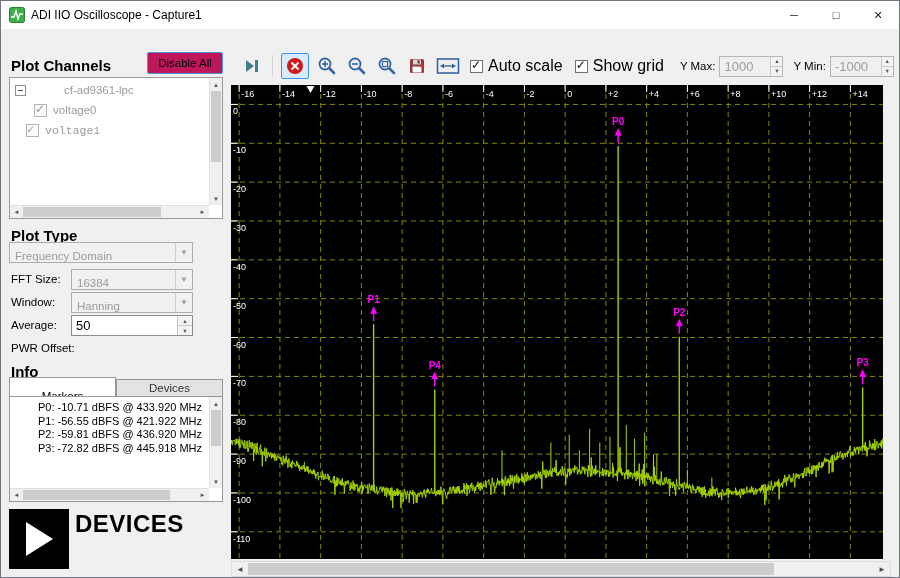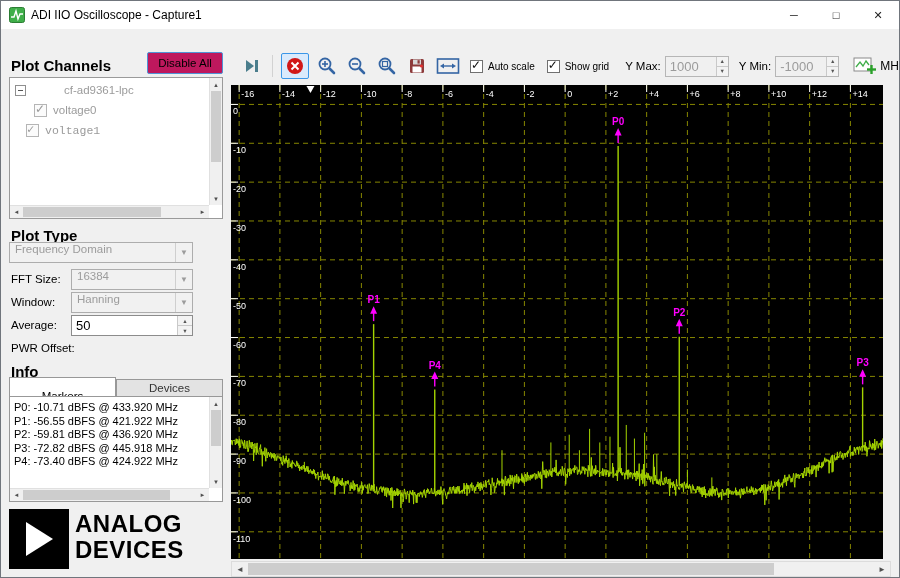--- a/index.html
+++ b/index.html
@@ -34,21 +34,21 @@
   .expander { width:11px; height:11px; border:1px solid #8f8f8f; background:#fff; margin:0 6px 0 5px;
               position:relative; flex:0 0 auto; }
   .expander::after { content:""; position:absolute; left:2px; top:4px; width:5px; height:1px; background:#555; }
   .gray-label { font-size:11.5px; color:#9b9b9b; white-space:nowrap; }
   .cb { width:13px; height:13px; background:#fff; border:1px solid #707070; position:relative; flex:0 0 auto; }
   .cb.checked::after { content:"✓"; position:absolute; left:0px; top:-2.5px; font-size:12px; color:#111; }
   .cb.disabled { border-color:#b5b5b5; background:#fbfbfb; }
   .cb.disabled.checked::after { color:#9a9a9a; }
   .field-label { position:absolute; left:10px; font-size:11.5px; color:#000; }
   .combo { position:absolute; height:21px; background:#f1f1f1; border:1px solid #adadad;
-           display:flex; align-items:flex-start; }
+           display:flex; align-items:flex-end; }
   .combo .val { flex:1; font-size:11.5px; color:#9c9c9c; padding-left:5px; white-space:nowrap; overflow:hidden; }
   .combo .arrow-box { width:17px; height:100%; border-left:1px solid #cfcfcf; display:flex;
                       align-items:center; justify-content:center; color:#9c9c9c; font-size:8px; }
   .spinbox { position:absolute; height:21px; background:#fff; border:1px solid #8c8c8c; display:flex; }
   .spin-input { flex:1; border:none; outline:none; font-size:13px; font-family:"Liberation Sans",sans-serif;
                 padding-left:4px; background:transparent; color:#000; width:50px; }
   .spinner { width:15px; border-left:1px solid #c9c9c9; display:flex; flex-direction:column; }
   .spin-btn { flex:1; background:#f3f3f3; display:flex; align-items:center; justify-content:center;
               font-size:5.5px; color:#555; }
   .spin-btn + .spin-btn { border-top:1px solid #c9c9c9; }
@@ -77,21 +77,21 @@
 
   
   .toolbar { position:absolute; left:228px; top:48px; width:672px; height:34px; background:#f0f0f0;
              display:flex; align-items:center; padding-left:8px; }
   .tb-sep { width:1px; height:22px; background:#d2d2d2; margin:0 5px; flex:0 0 auto; }
   .tb-icon { width:24px; height:24px; display:flex; align-items:center; justify-content:center;
              margin:0 3px; flex:0 0 auto; }
   .tb-stop { width:28px; height:26px; background:#d9eafc; border:1px solid #3a96e8; border-radius:2px;
              display:flex; align-items:center; justify-content:center; margin:0 3px; flex:0 0 auto; }
   .tb-cb-group { display:flex; align-items:center; margin:0 6px; flex:0 0 auto; }
-  .tb-cb-label { font-size:10px; margin-left:5px; color:#000; }
+  .tb-cb-label { font-size:16px; margin-left:5px; color:#000; }
   .tb-field-label { font-size:11.5px; color:#000; margin:0 4px 0 10px; flex:0 0 auto; }
   .tb-entry { height:21px; width:64px; background:#f0f0f0; border:1px solid #b6b6b6; display:flex; flex:0 0 auto; }
   .tb-entry .spin-input { color:#9b9b9b; }
   .unit-label { font-size:12px; color:#000; margin-left:auto; margin-right:14px; flex:0 0 auto; }
 
   
   .plot-wrap { position:absolute; left:230px; top:84px; width:652px; height:474px; background:#000; }
   .plot-hscroll { position:absolute; left:230px; top:560px; width:660px; height:16px;
                   background:#f0f0f0; border:1px solid #dcdcdc; display:flex; }
   .plot-hscroll .sb-btn { flex:0 0 16px; font-size:8px; }
@@ -178,27 +178,26 @@
       </div>
     </div>
 
     <div class="field-label" style="top:293px;">PWR Offset:</div>
 
     <div class="section-label" style="left:10px; top:314px;">Info</div>
 
     <div class="tab active" style="left:8px; top:328px; width:107px; height:37px;">Markers</div>
     <div class="tab inactive" style="left:115px; top:330px; width:107px; height:18px;">Devices</div>
 
-    <div class="sunken-box" style="left:8px; top:347px; width:214px; height:106px; border-color:#989898;">
+    <div class="sunken-box" style="left:8px; top:347px; width:214px; height:106px; border-color:#989898;padding-left:24px;">
       <div style="padding-top:4px;">
         <div class="marker-line">P0: -10.71 dBFS @ 433.920 MHz</div>
         <div class="marker-line">P1: -56.55 dBFS @ 421.922 MHz</div>
         <div class="marker-line">P2: -59.81 dBFS @ 436.920 MHz</div>
         <div class="marker-line">P3: -72.82 dBFS @ 445.918 MHz</div>
-        <div class="marker-line">P4: -73.40 dBFS @ 424.922 MHz</div>
       </div>
       <div class="vscroll" style="right:0; top:0; bottom:13px;">
         <div class="sb-btn">▲</div>
         <div class="sb-track">
           <div class="sb-thumb" style="left:1px; right:1px; top:0; height:55%;"></div>
         </div>
         <div class="sb-btn">▼</div>
       </div>
       <div class="hscroll" style="left:0; right:13px; bottom:0;">
         <div class="sb-btn">◄</div>
@@ -206,21 +205,20 @@
           <div class="sb-thumb" style="top:1px; bottom:1px; left:0; width:85%;"></div>
         </div>
         <div class="sb-btn">►</div>
       </div>
     </div>
 
     <div class="logo-box">
       <div class="logo-tri"></div>
     </div>
     <div class="logo-text">
-      <div>ANALOG</div>
       <div>DEVICES</div>
     </div>
   </div>
 
   <div class="toolbar">
     <div class="tb-icon">
       <svg width="18" height="18" viewBox="0 0 18 18">
         <polygon points="3,3 3,15 11,9" fill="#4a7d8c"></polygon>
         <rect x="12" y="3" width="3" height="12" fill="#4a7d8c"></rect>
       </svg>

